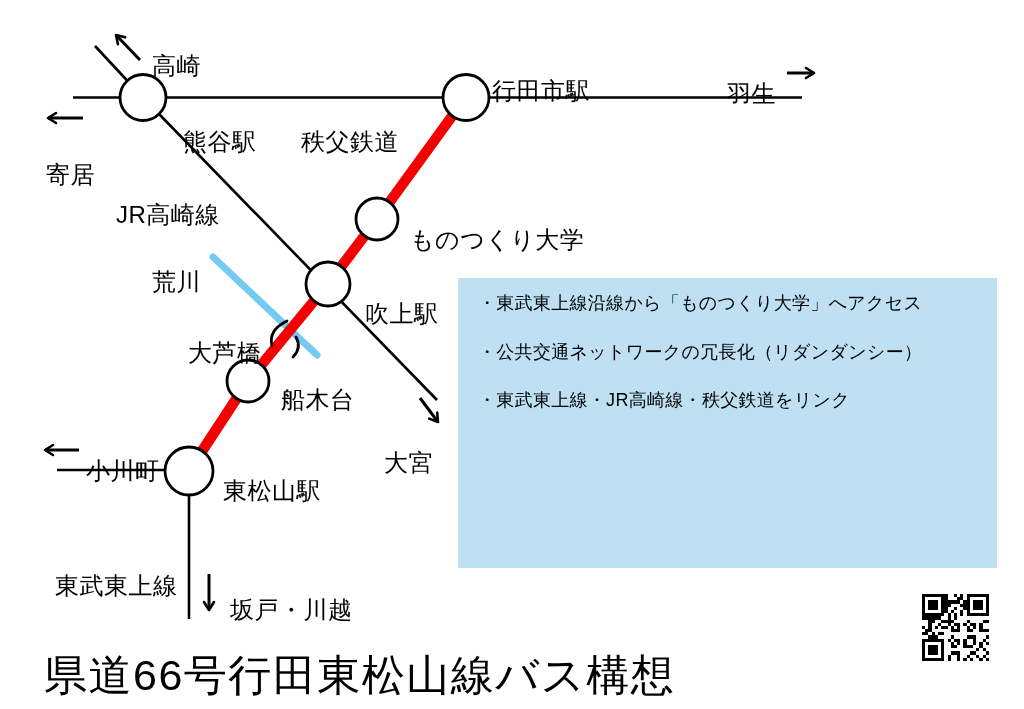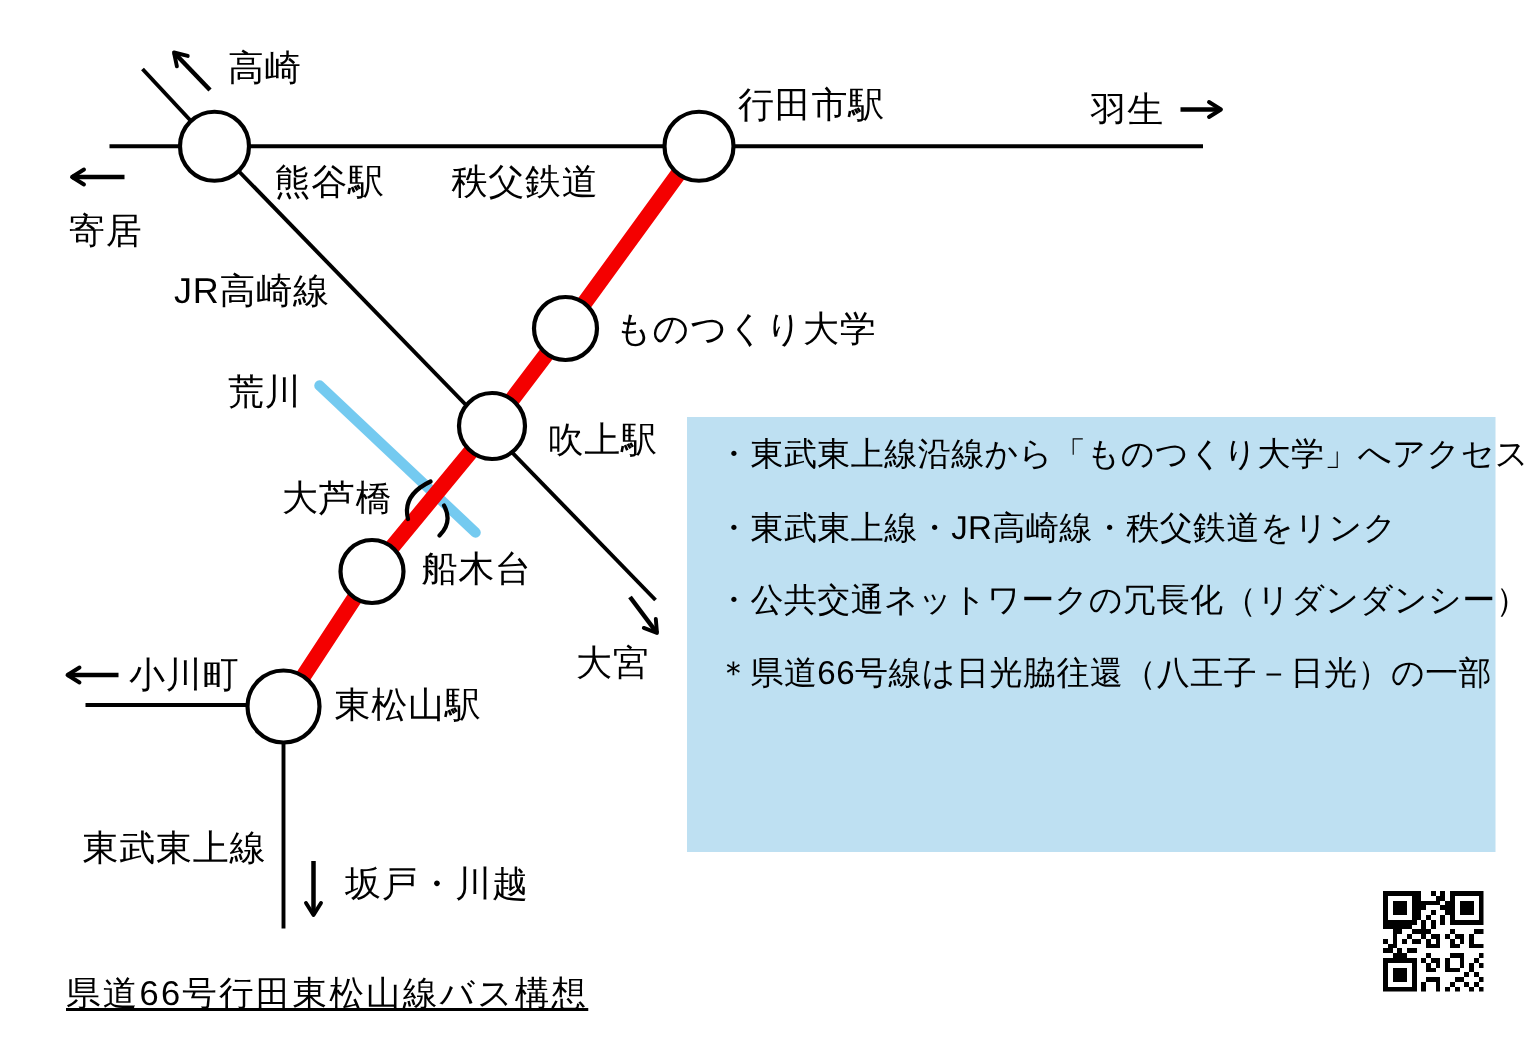--- a/index.html
+++ b/index.html
@@ -10,30 +10,30 @@
   .diagram{position:absolute;left:0;top:0;}
   .rail{stroke:#000;stroke-width:2.6;fill:none;}
   .route{stroke:var(--route-red,#f40000);stroke-width:10.5;fill:none;stroke-linejoin:round;}
   .river{stroke:var(--river-blue,#74caf0);stroke-width:7;fill:none;stroke-linecap:round;}
   .station{fill:#fff;stroke:#000;stroke-width:2.8;}
   .arrow{stroke:#000;stroke-width:3;fill:none;}
   .bridge{stroke:#000;stroke-width:2.8;fill:none;stroke-linecap:round;}
   .lbl{
     position:absolute;font-size:24px;line-height:1.05;white-space:nowrap;
     letter-spacing:0.5px;
+    margin-top:20px;
   }
   .info-box{
     position:absolute;left:458px;top:278px;width:539px;height:290px;
     background:var(--box-bg,#bee0f2);box-sizing:border-box;padding:1px 0 0 20px;
   }
-  .info-item{font-size:22px;line-height:48.5px;white-space:nowrap;letter-spacing:0.3px;}
+  .info-item{font-size:18px;line-height:48.5px;white-space:nowrap;letter-spacing:0.3px;}
   .map-title{
-    position:absolute;left:44px;top:647px;font-size:23px;letter-spacing:1.5px;
+    position:absolute;left:44px;top:647px;font-size:43px;letter-spacing:1.5px;
     white-space:nowrap;
-    text-decoration:underline;
   }
   .credit{position:absolute;left:545px;top:667px;font-size:16.5px;white-space:nowrap;}
   .qr{position:absolute;left:922px;top:594px;}
 </style>
 </head>
 <body>
 
 <div class="canvas">
 
   <svg class="diagram" width="1024" height="709" viewBox="0 0 1024 709">
@@ -83,23 +83,22 @@
   <span class="lbl" style="left:188px;top:320px">大芦橋</span>
   <span class="lbl" style="left:281px;top:367px">船木台</span>
   <span class="lbl" style="left:384px;top:430px">大宮</span>
   <span class="lbl" style="left:86px;top:438px">小川町</span>
   <span class="lbl" style="left:223px;top:458px">東松山駅</span>
   <span class="lbl" style="left:230px;top:577px">坂戸・川越</span>
   <span class="lbl" style="left:55px;top:553px">東武東上線</span>
 
   <div class="info-box">
     <div class="info-item">・東武東上線沿線から「ものつくり大学」へアクセス</div>
+    <div class="info-item">・公共交通ネットワークの冗長化（リダンダンシー）</div>
     <div class="info-item">・東武東上線・JR高崎線・秩父鉄道をリンク</div>
-    <div class="info-item">・公共交通ネットワークの冗長化（リダンダンシー）</div>
-    <div class="info-item">＊県道66号線は日光脇往還（八王子－日光）の一部</div>
   </div>
 
   <div class="map-title">県道66号行田東松山線バス構想</div>
 
   <svg class="qr" width="67" height="67" viewBox="0 0 21 21" shape-rendering="crispEdges">
     <g id="qr-g" fill="#000">
         <rect x="0" y="0" width="1" height="1"></rect>
         <rect x="1" y="0" width="1" height="1"></rect>
         <rect x="2" y="0" width="1" height="1"></rect>
         <rect x="3" y="0" width="1" height="1"></rect>

